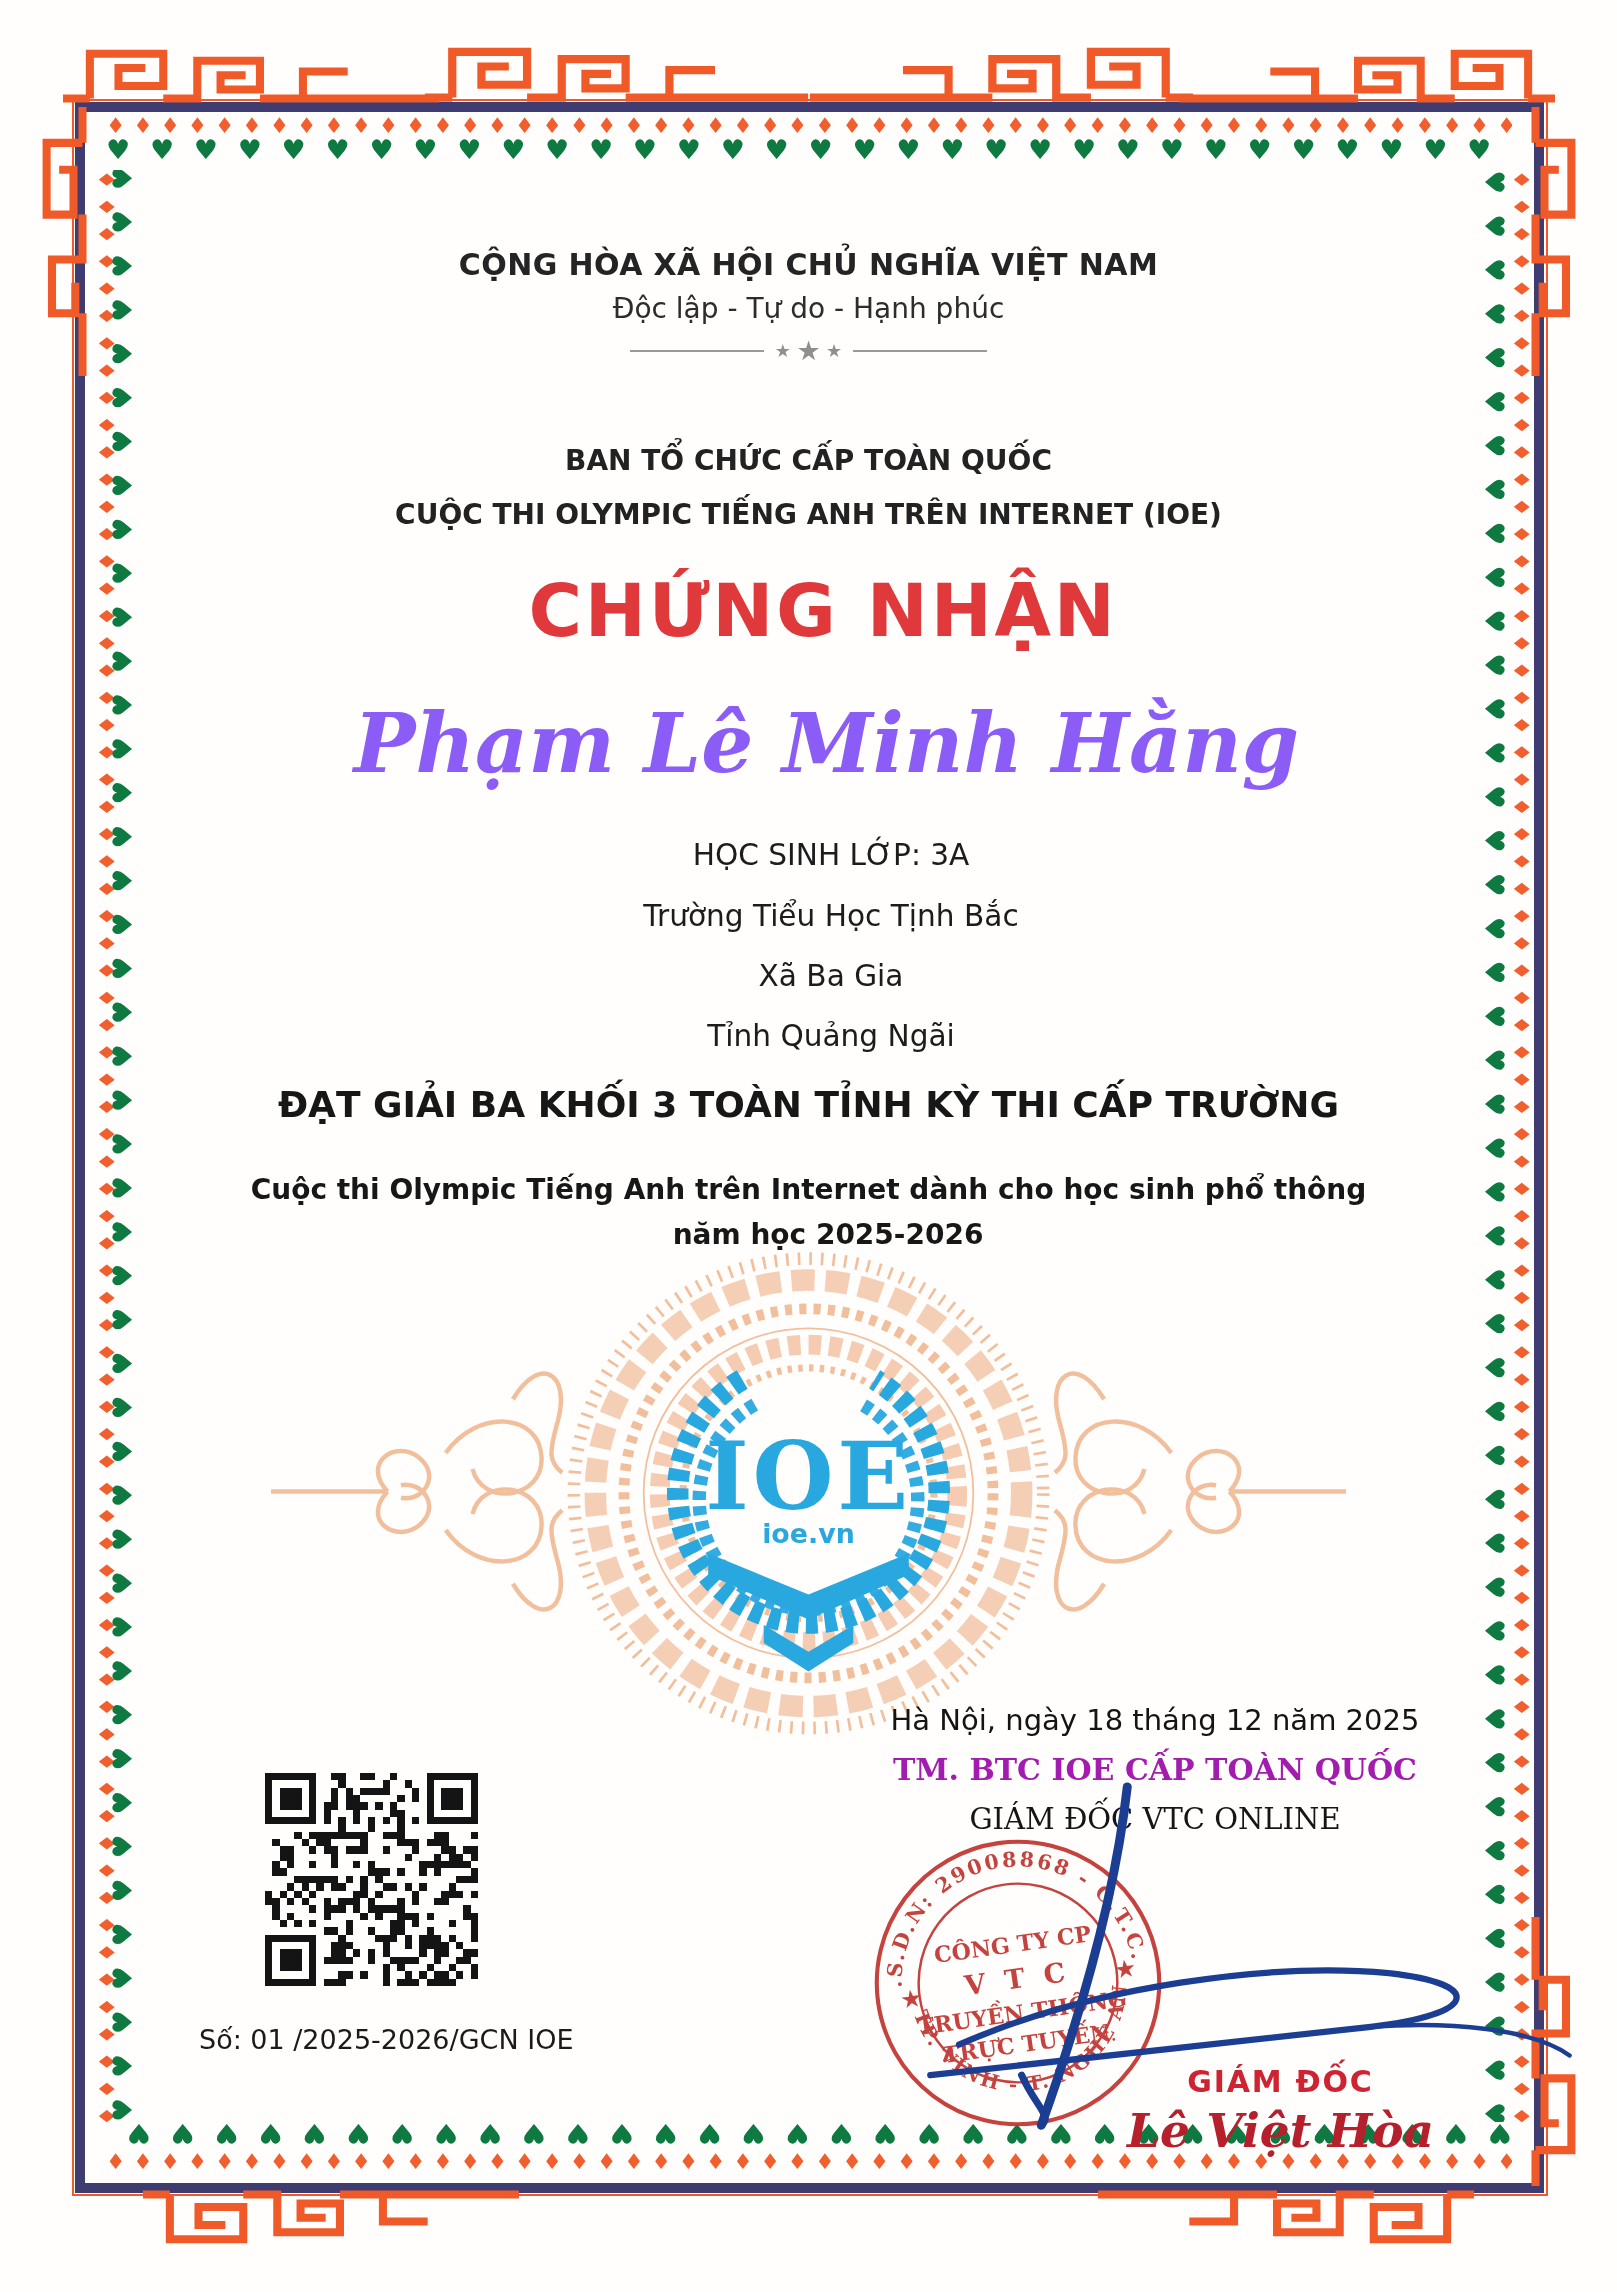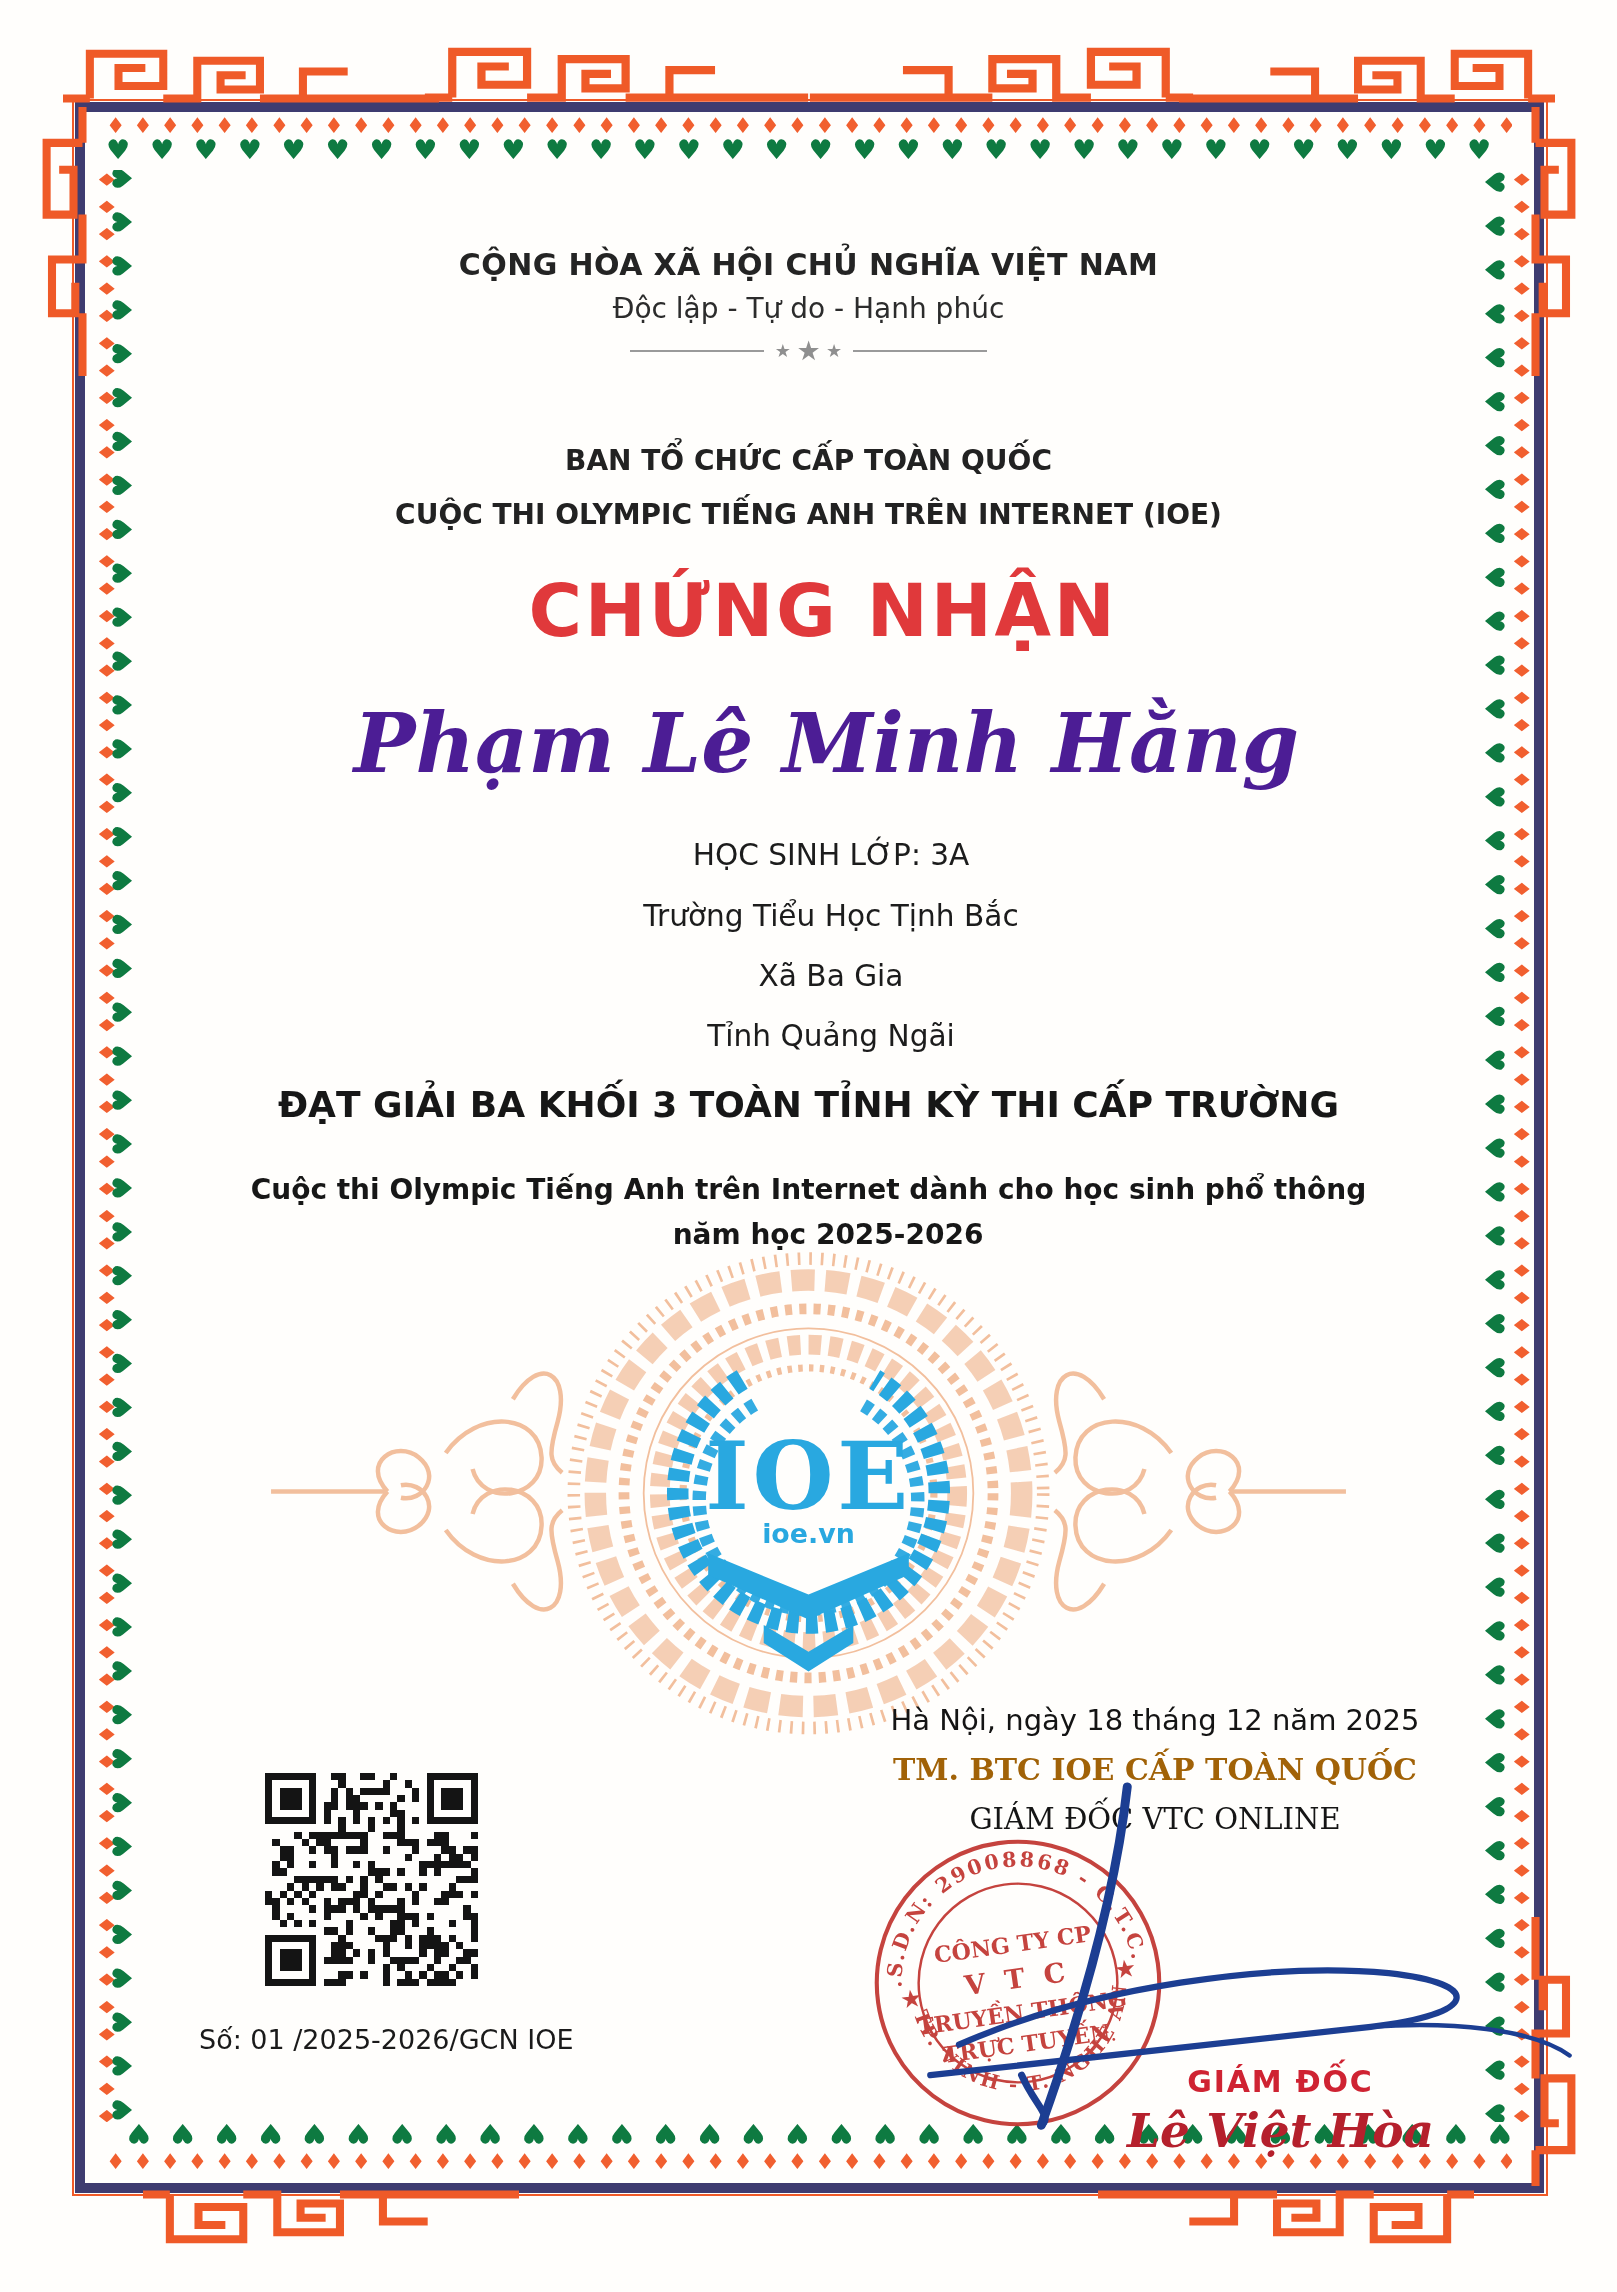--- a/index.html
+++ b/index.html
@@ -25,30 +25,30 @@
   
   .nat-title{top:247px;font-size:30px;font-weight:bold;color:#242424;letter-spacing:0.4px;}
   .nat-motto{top:292px;font-size:28px;color:#2c2c2c;}
   .divider{top:335px;color:#8f8f8f;}
   .divider .rule{display:inline-block;width:134px;border-top:2.7px solid #9a9a9a;vertical-align:middle;margin:0 10.7px;}
   .divider .s1,.divider .s3{font-size:18px;vertical-align:middle;}
   .divider .s2{font-size:27px;vertical-align:middle;margin:0 5.4px;}
   .org1{top:444px;font-size:28px;font-weight:bold;color:#222;}
   .org2{top:498px;font-size:28px;font-weight:bold;color:#222;}
   .cert-title{top:568px;font-size:73px;font-weight:bold;color:#e0393b;letter-spacing:2.7px;margin-left:29px;}
-  .recipient{top:695px;font-size:82px;font-weight:bold;font-style:italic;font-family:"DejaVu Serif",serif;color:#4c1d95;padding-left:36px;}
+  .recipient{top:695px;font-size:82px;font-weight:bold;font-style:italic;font-family:"DejaVu Serif",serif;color:#8b5cf6;padding-left:36px;}
   .stu{font-size:29.6px;color:#1c1c1c;padding-left:45px;}
   .l-class{top:838px;} .l-school{top:899px;} .l-commune{top:959px;} .l-province{top:1019px;}
   .award{top:1084px;font-size:36px;font-weight:bold;color:#171717;}
   .contest1{top:1173px;font-size:28px;font-weight:bold;color:#171717;}
   .contest2{top:1218px;font-size:28px;font-weight:bold;color:#171717;margin-left:39px;}
 
   .sign-col{left:725px;width:860px;text-align:center;}
   .date-line{top:1703px;font-size:29px;color:#141414;}
-  .on-behalf{top:1752px;font-family:"DejaVu Serif",serif;font-size:30px;font-weight:bold;color:#a16207;}
+  .on-behalf{top:1752px;font-family:"DejaVu Serif",serif;font-size:30px;font-weight:bold;color:#a21caf;}
   .signer-title{top:1802px;font-family:"DejaVu Serif",serif;font-size:29px;color:#151515;}
   .dir-col{left:994px;width:573px;text-align:center;margin-top:29px;}
   .dir-label{top:2035px;font-size:30px;font-weight:bold;color:#cf2332;letter-spacing:1.8px;}
   .dir-name{top:2074px;font-size:47px;font-weight:bold;font-style:italic;font-family:"DejaVu Serif",serif;color:#b5202c;}
 
   .serial{top:2024px;left:199px;font-size:27px;color:#1a1a1a;}
 
   
   #qr-svg{position:absolute;left:265px;top:1773px;width:213px;height:213px;}
   #qr-svg rect{fill:#141414;}

